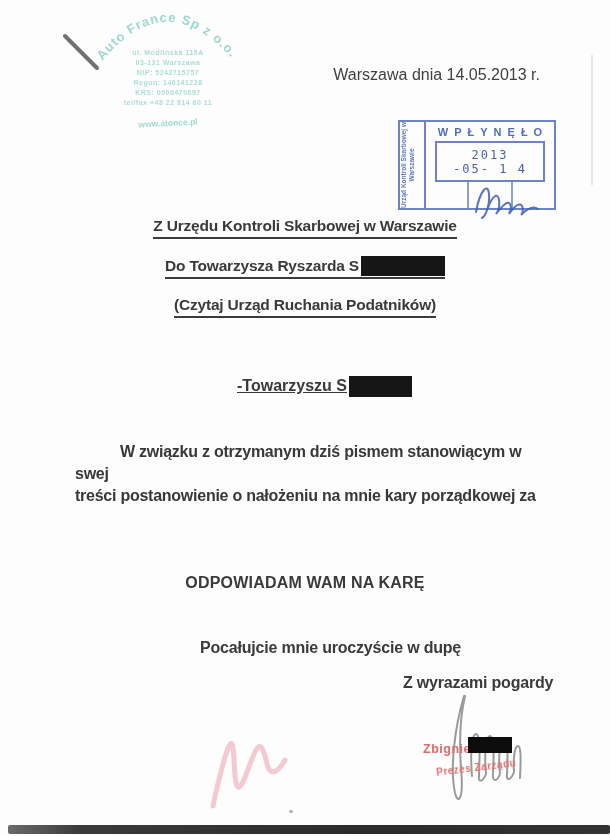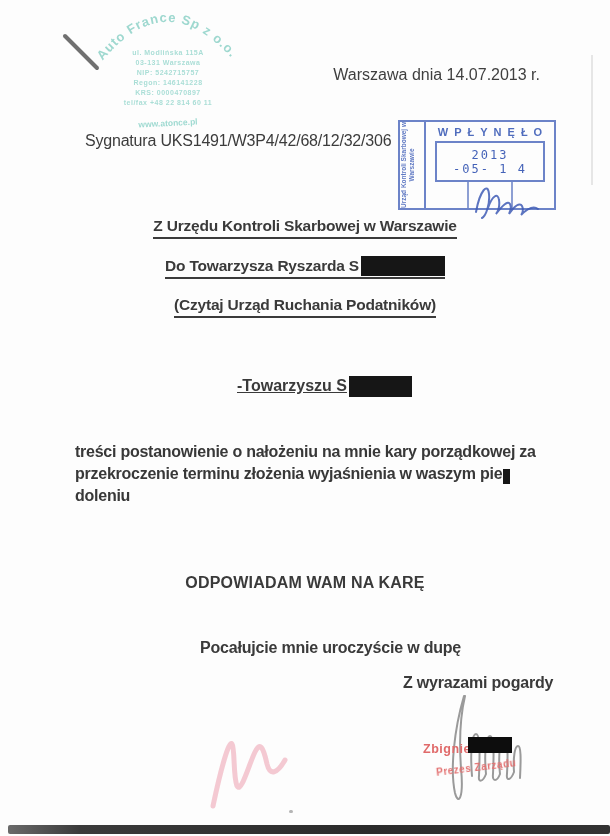--- a/index.html
+++ b/index.html
@@ -127,23 +127,22 @@
       <div>ul. Modlińska 115A</div>
       <div>03-131 Warszawa</div>
       <div>NIP: 5242715757</div>
       <div>Regon: 146141228</div>
       <div>KRS: 0000470897</div>
       <div>tel/fax +48 22 814 60 11</div>
     </div>
     <div class="web">www.atonce.pl</div>
   </div>
 
-  <div class="abs dateline">Warszawa dnia 14.07.2013 r.</div>
-
-  <div class="abs caseline">Sygnatura UKS1491/W3P4/42/68/12/32/306</div>
+  <div class="abs dateline">Warszawa dnia 14.05.2013 r.</div>
+
 
   <div class="abs fold-line"></div>
 
   <div class="abs intake-stamp">
     <div class="intake-left">
       <div class="vtext">Urząd Kontroli Skarbowej w Warszawie</div>
     </div>
     <div class="intake-right">
       <div class="intake-title">WPŁYNĘŁO</div>
       <div class="intake-datebox">2013 -05- 1 4</div>
@@ -169,22 +168,22 @@
     <div class="heading-row">
       <span class="heading">(Czytaj Urząd Ruchania Podatników)</span>
     </div>
   </div>
 
   <div class="abs addressee">
     <span>-Towarzyszu S</span><span class="redact redact-addr"></span>
   </div>
 
   <div class="abs bodytext">
+    <div class="l1">W związku z otrzymanym dziś pismem stanowiącym w swej</div>
     <div>treści postanowienie o nałożeniu na mnie kary porządkowej za</div>
-    <div><span>przekroczenie terminu złożenia wyjaśnienia w waszym pie</span><span class="redact redact-inline"></span><span>doleniu</span></div>
   </div>
 
   <div class="abs reply-heading">ODPOWIADAM WAM NA KARĘ</div>
   <div class="abs reply-sentence">Pocałujcie mnie uroczyście w dupę</div>
 
   <div class="abs valediction">Z wyrazami pogardy</div>
 
   <svg class="abs" style="left:205px;top:728px;" width="100" height="92">
     <path d="M8,78 C16,40 24,12 27,16 C30,20 28,48 32,58 C36,66 44,36 50,24 C55,14 58,18 62,36 C65,48 72,46 80,32" fill="none" stroke="#f1bcc7" stroke-width="5" stroke-linecap="round" opacity=".8"></path>
   </svg>

